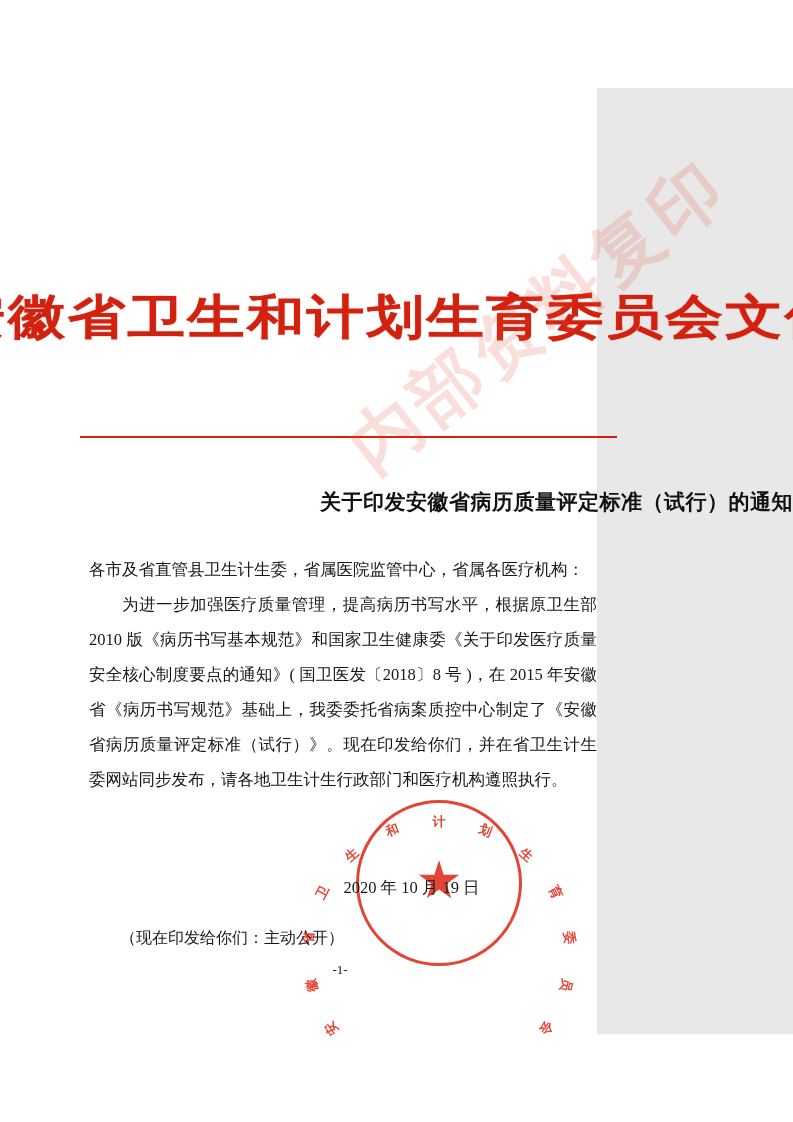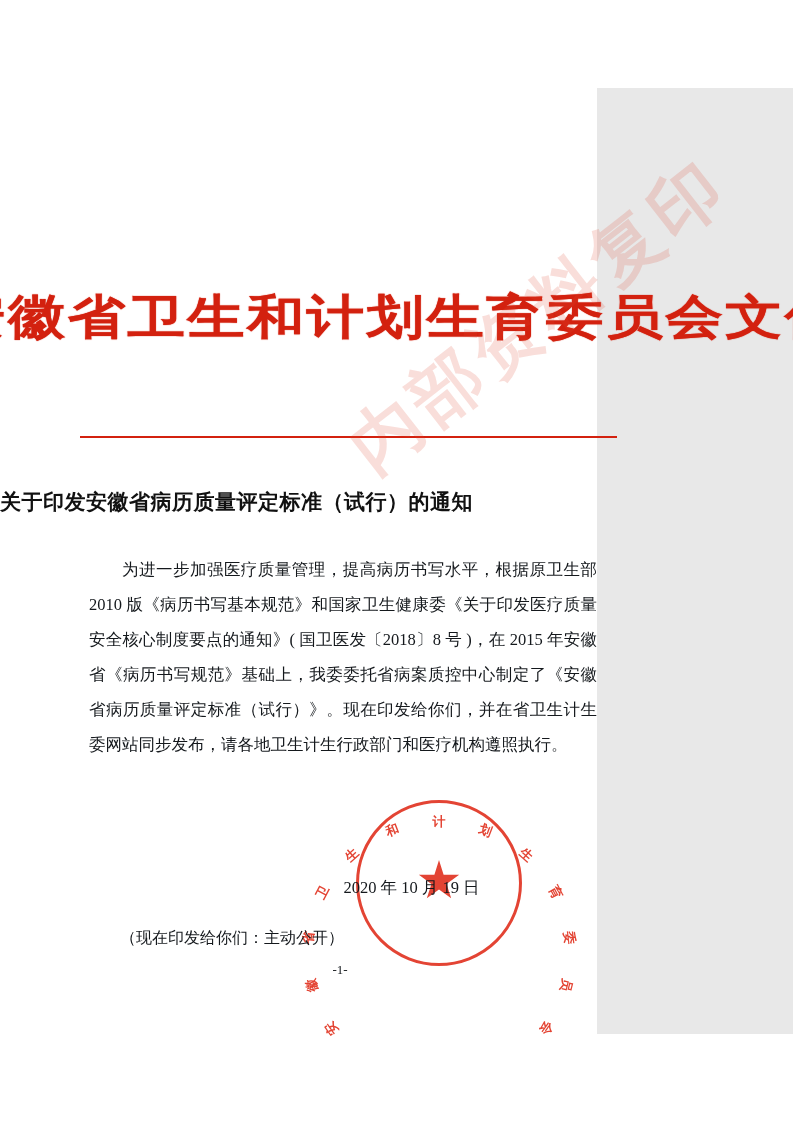--- a/index.html
+++ b/index.html
@@ -67,21 +67,21 @@
     width: 537px;
     height: 2px;
     background: #d3210f;
   }
 
   .title {
     position: absolute;
     top: 488px;
     left: 0;
     width: 793px;
-    text-align: left;
+    text-align: right;
     font-size: 21px;
     font-weight: bold;
     color: #111111;
     letter-spacing: 0.5px;
   }
 
   
   .body-block {
     position: absolute;
     top: 552px;
@@ -196,20 +196,21 @@
   <div class="masthead">安徽省卫生和计划生育委员会文件</div>
 
 
   <div class="red-rule"></div>
 
   <div class="title">关于印发安徽省病历质量评定标准（试行）的通知</div>
 
   <div class="watermark">内部资料复印</div>
 
   <div class="body-block">
+    <p>各市及省直管县卫生计生委，省属医院监管中心，省属各医疗机构：</p>
     <p class="indent">为进一步加强医疗质量管理，提高病历书写水平，根据原卫生部 2010 版《病历书写基本规范》和国家卫生健康委《关于印发医疗质量安全核心制度要点的通知》( 国卫医发〔2018〕8 号 )，在 2015 年安徽省《病历书写规范》基础上，我委委托省病案质控中心制定了《安徽省病历质量评定标准（试行）》。现在印发给你们，并在省卫生计生委网站同步发布，请各地卫生计生行政部门和医疗机构遵照执行。</p>
   </div>
 
   <div class="seal">
     <div class="star"></div>
     <div class="seal-text">
         <span style="transform: rotate(-125deg) translate(-50%, -70px);">安</span>
         <span style="transform: rotate(-104.167deg) translate(-50%, -70px);">徽</span>
         <span style="transform: rotate(-83.3333deg) translate(-50%, -70px);">省</span>
         <span style="transform: rotate(-62.5deg) translate(-50%, -70px);">卫</span>

